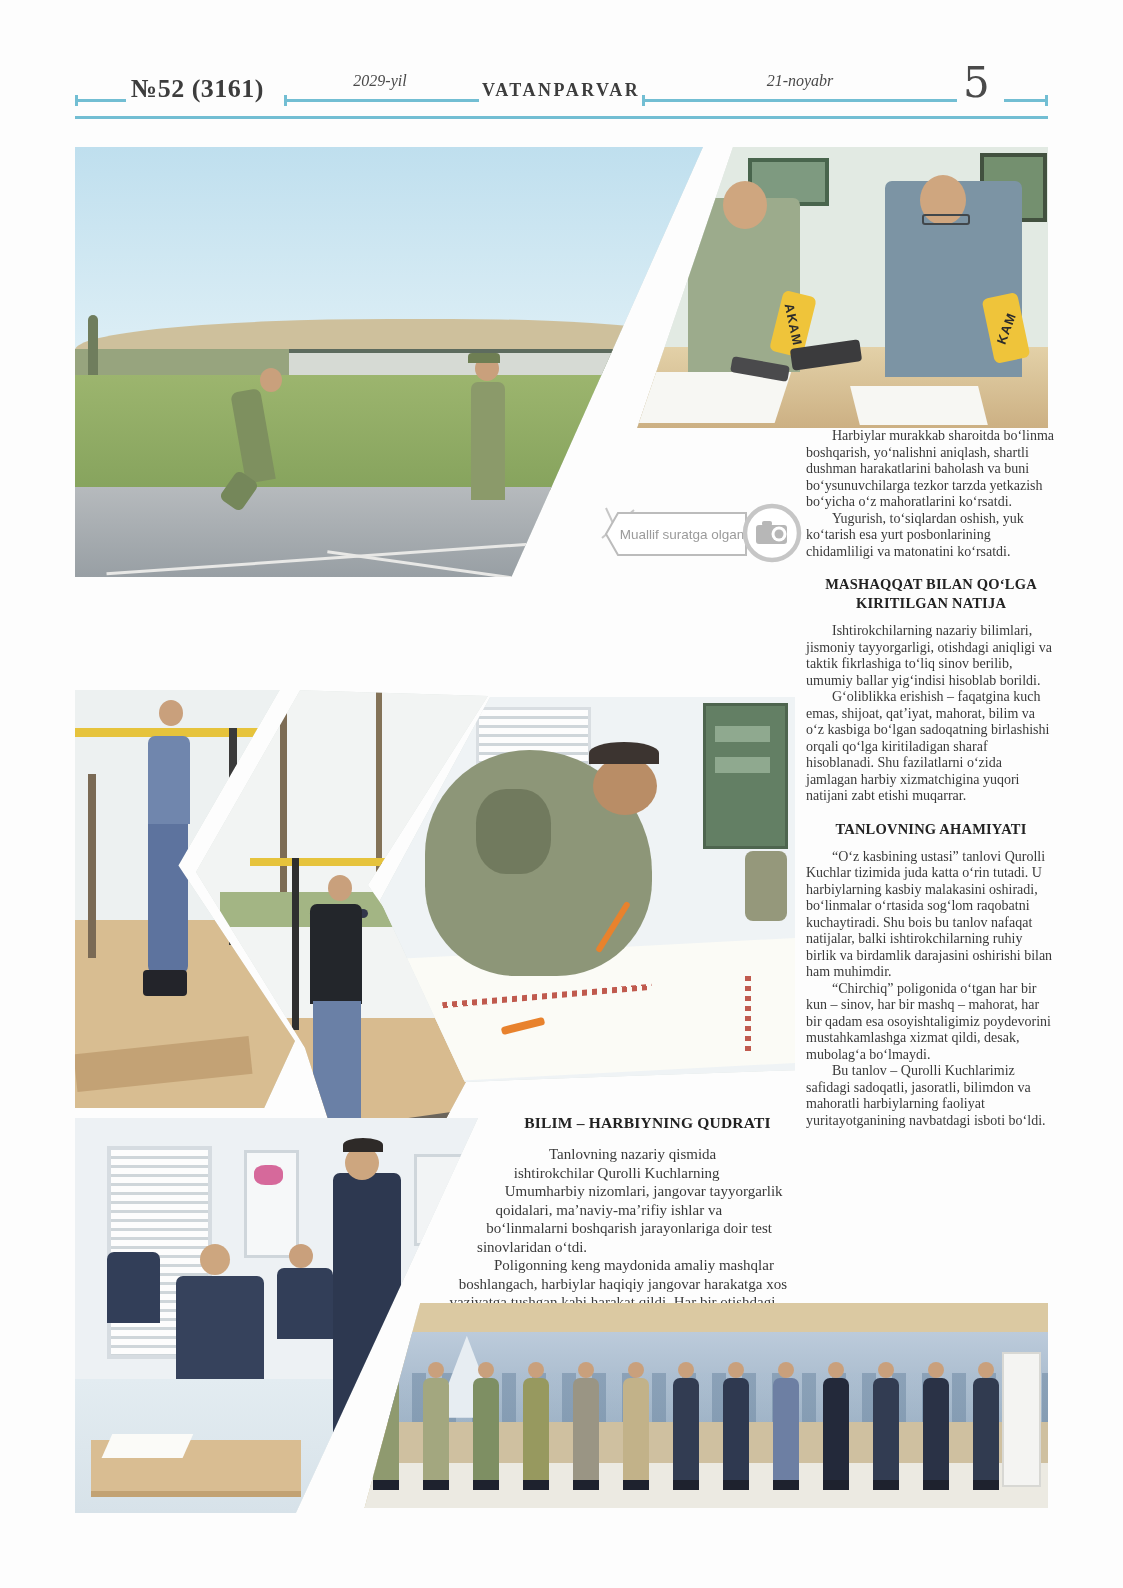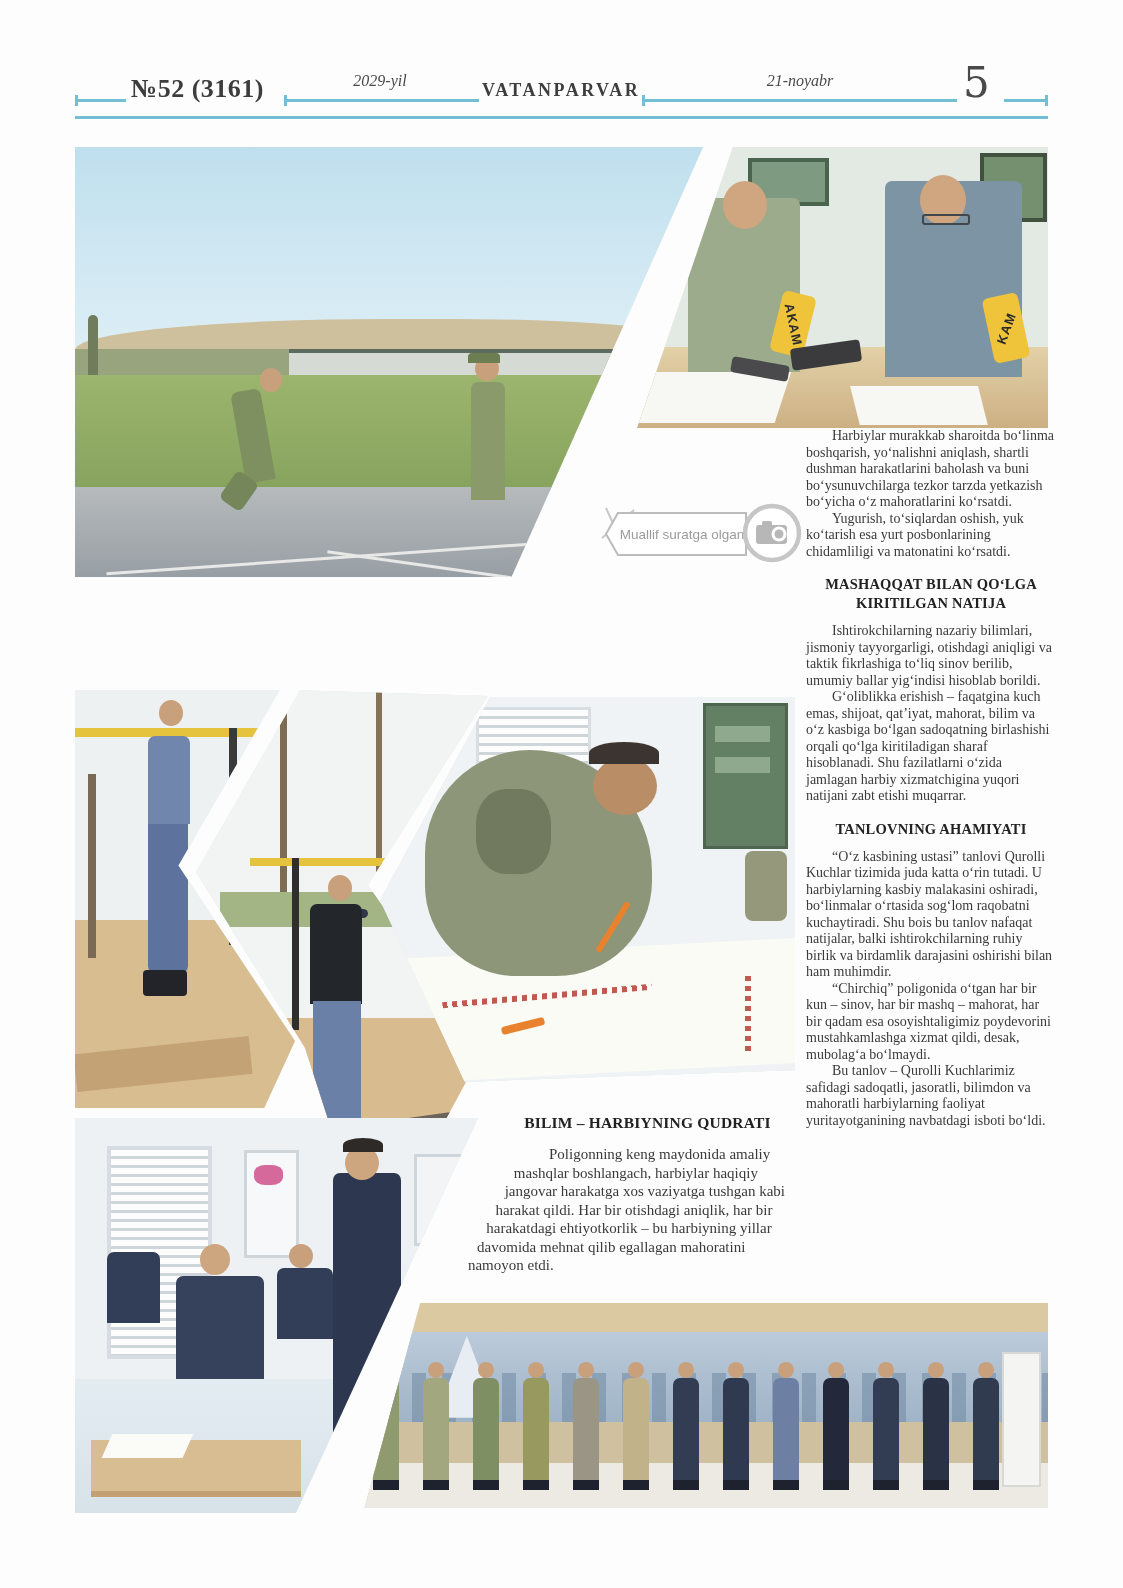--- a/index.html
+++ b/index.html
@@ -164,20 +164,21 @@
     <div class="head" style="left:52%;top:16%;width:64px;height:58px;background:#b98d66;"></div>
     <div class="ph" style="left:51%;top:12%;width:70px;height:22px;background:#3c3430;border-radius:50% 50% 0 0;"></div>
     <div class="ph" style="left:56%;top:52%;width:6px;height:58px;background:#e8822d;transform:rotate(32deg);border-radius:3px;"></div>
     <div class="ph" style="left:30%;bottom:14%;width:44px;height:8px;background:#e8822d;transform:rotate(-14deg);border-radius:3px;"></div>
     <div class="ph" style="left:88%;top:40%;width:10%;height:18%;background:#95987b;border-radius:8px;"></div>
   </div>
 
   <div id="bilim-block" class="bodytxt" style="font-size:15px;line-height:18.5px;">
     <div class="sechead">BILIM – HARBIYNING QUDRATI</div>
     <div class="wrapghost"></div>
+    <p class="para">Tanlovning nazariy qismida ishtirokchilar Qurolli Kuchlarning Umumharbiy nizomlari, jangovar tayyorgarlik qoidalari, ma’naviy-ma’rifiy ishlar va bo‘linmalarni boshqarish jarayonlariga doir test sinovlaridan o‘tdi.</p>
     <p class="para">Poligonning keng maydonida amaliy mashqlar boshlangach, harbiylar haqiqiy jangovar harakatga xos vaziyatga tushgan kabi harakat qildi. Har bir otishdagi aniqlik, har bir harakatdagi ehtiyotkorlik – bu harbiyning yillar davomida mehnat qilib egallagan mahoratini namoyon etdi.</p>
   </div>
 
   <div class="abs bodytxt" style="left:806px;top:428px;width:250px;">
     <p class="para">Harbiylar murakkab sharoitda bo‘linma boshqarish, yo‘nalishni aniqlash, shartli dushman harakatlarini baholash va buni bo‘ysunuvchilarga tezkor tarzda yetkazish bo‘yicha o‘z mahoratlarini ko‘rsatdi.</p>
     <p class="para">Yugurish, to‘siqlardan oshish, yuk ko‘tarish esa yurt posbonlarining chidamliligi va matonatini ko‘rsatdi.</p>
     <div class="sechead">MASHAQQAT BILAN QO‘LGA KIRITILGAN NATIJA</div>
     <p class="para">Ishtirokchilarning nazariy bilimlari, jismoniy tayyorgarligi, otishdagi aniqligi va taktik fikrlashiga to‘liq sinov berilib, umumiy ballar yig‘indisi hisoblab borildi.</p>
     <p class="para">G‘oliblikka erishish – faqatgina kuch emas, shijoat, qat’iyat, mahorat, bilim va o‘z kasbiga bo‘lgan sadoqatning birlashishi orqali qo‘lga kiritiladigan sharaf hisoblanadi. Shu fazilatlarni o‘zida jamlagan harbiy xizmatchigina yuqori natijani zabt etishi muqarrar.</p>
     <div class="sechead">TANLOVNING AHAMIYATI</div>

